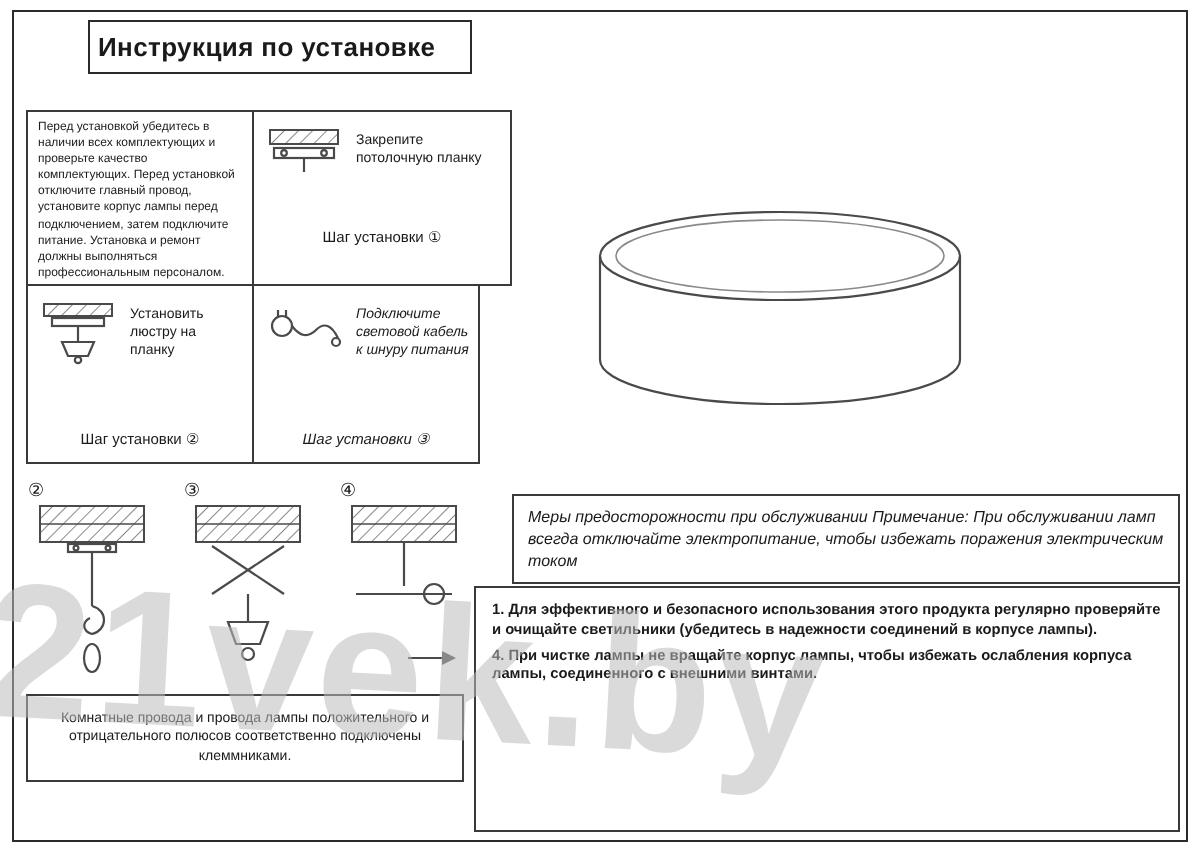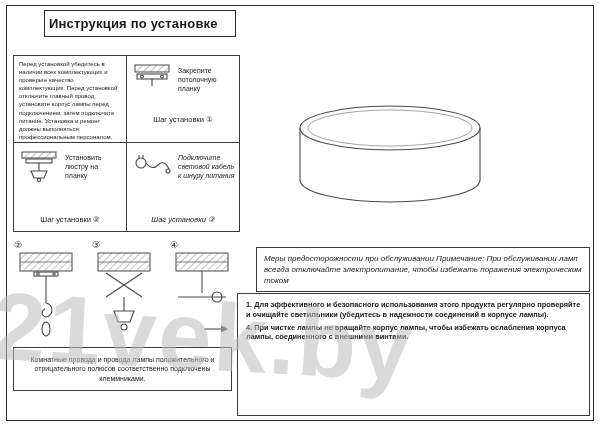--- a/index.html
+++ b/index.html
@@ -19,21 +19,21 @@
     position:absolute; left:18px; top:10px; width:192px; height:27px;
     border:1px solid #2b2b2b; background:#fff;
     display:flex; align-items:center; padding-left:4px;
     font-size:13px; font-weight:bold; letter-spacing:.2px;margin-left:26px;
   }
   .cell {
     position:absolute; border:1px solid #3a3a3a; background:#fff; overflow:hidden;
   }
   .intro { left:13px; top:55px; width:114px; height:88px; padding:4px 5px;
     font-size:6px; line-height:1.35; }
-  .step1 { left:126px; top:55px; width:114px; height:88px; }
+  .step1 { left:126px; top:55px; width:130px; height:88px; }
   .step2 { left:13px; top:142px; width:114px; height:90px; }
   .step3 { left:126px; top:142px; width:114px; height:90px;font-style:italic; }
   .step-box { display:flex; flex-direction:column; padding:6px 4px 4px; }
   .step-row { display:flex; gap:5px; align-items:flex-start; }
   .step-label { font-size:7px; line-height:1.3; padding-top:4px; }
   .step-caption { text-align:center; font-size:7.5px; margin-top:32px; }
   .step1 .step-caption { margin-top:22px; }
 
   .lamp-figure { position:absolute; left:290px; top:98px; width:200px; height:115px; }
 

